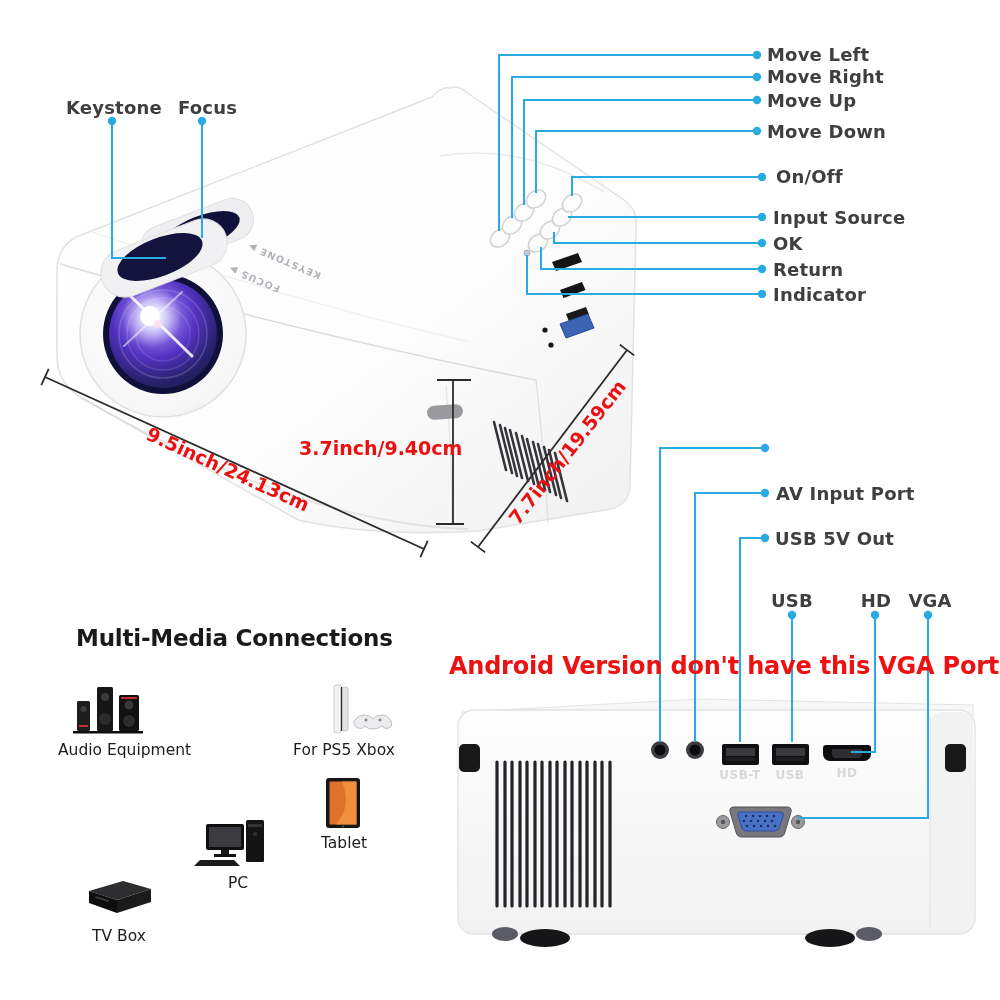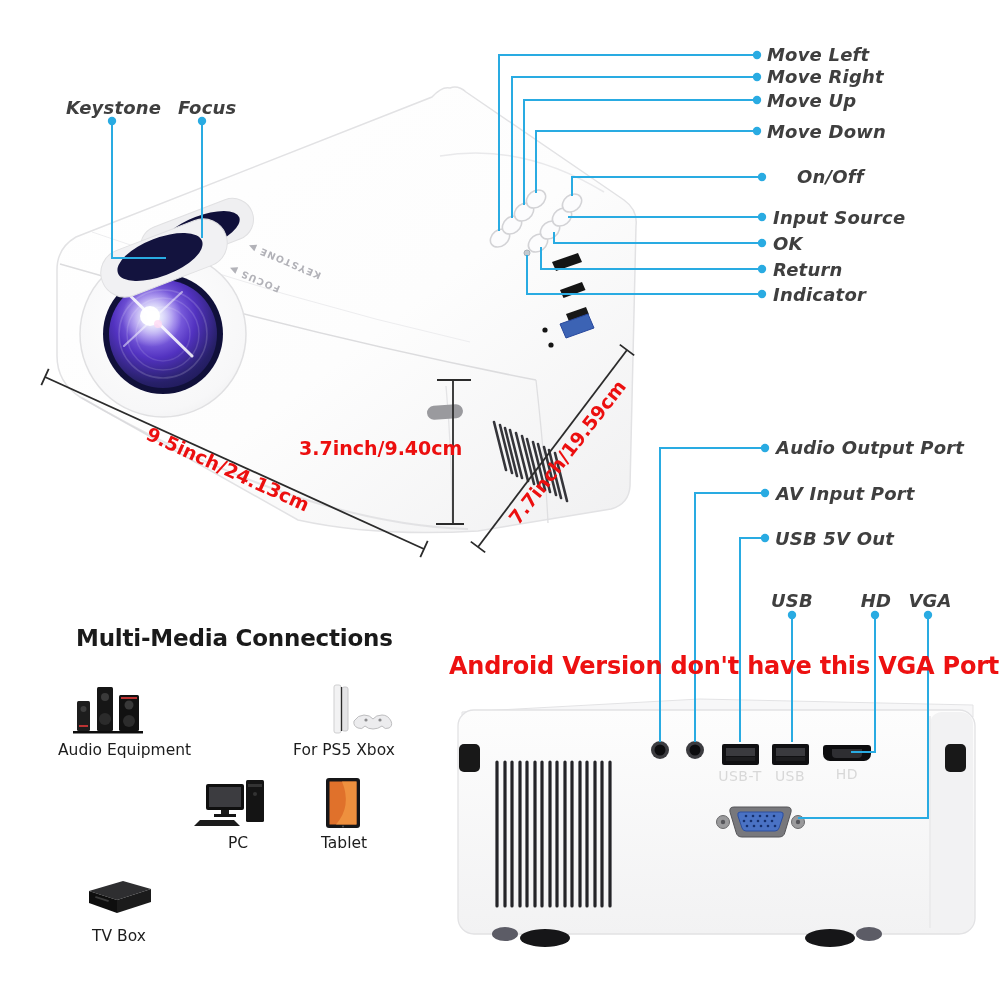--- a/index.html
+++ b/index.html
@@ -1,27 +1,27 @@
 <!DOCTYPE html>
 <html><head>
 <meta charset="utf-8">
 <style>
   html,body{margin:0;padding:0;background:#ffffff;}
   #canvas{position:relative;width:1000px;height:1000px;background:#fff;overflow:hidden;
           font-family:"DejaVu Sans","Liberation Sans",sans-serif;}
   #art{position:absolute;left:0;top:0;}
   .lbl{position:absolute;white-space:nowrap;color:#3f3f3f;font-size:18px;font-weight:bold;
-       letter-spacing:.2px;line-height:23px;font-style:italic;}
+       letter-spacing:.2px;line-height:23px;}
   .lbl.c{transform:translateX(-50%);}
   .dim{position:absolute;white-space:nowrap;color:#ec0f0f;font-size:19px;font-weight:bold;}
   .dim.rot{transform:translate(-50%,-50%) rotate(24.5deg);}
   .dim.rot2{transform:translate(-50%,-50%) rotate(-52deg);}
   .print{position:absolute;white-space:nowrap;color:#b2b2b8;font-size:9.5px;font-weight:bold;
          letter-spacing:1.2px;transform:translate(-50%,-50%) rotate(203deg);}
-  .etched{position:absolute;white-space:nowrap;color:#d8d8d8;font-size:14px;font-weight:normal;
+  .etched{position:absolute;white-space:nowrap;color:#d8d8d8;font-size:12px;font-weight:bold;
           transform:translateX(-50%);letter-spacing:.5px;}
   .warning{position:absolute;white-space:nowrap;color:#ed1111;font-size:24px;font-weight:bold;
            letter-spacing:-.2px;transform:translateX(-50%);}
   .mmtitle{position:absolute;white-space:nowrap;color:#1a1a1a;font-size:23px;font-weight:bold;
            letter-spacing:-.2px;}
   .cell{position:absolute;width:122px;height:86px;text-align:center;}
   .cell svg{display:block;margin:0 auto;}
   .cell .cap{font-size:15.5px;color:#1c1c1c;font-weight:500;white-space:nowrap;margin-top:2px;}
 </style>
 </head>
@@ -228,34 +228,33 @@
   </g>
 </svg>
 
 <div class="lbl" style="left:66px;top:96px">Keystone</div>
 <div class="lbl" style="left:178px;top:96px">Focus</div>
 
 <div class="lbl" style="left:767px;top:43px">Move Left</div>
 <div class="lbl" style="left:767px;top:65px">Move Right</div>
 <div class="lbl" style="left:767px;top:89px">Move Up</div>
 <div class="lbl" style="left:767px;top:120px">Move Down</div>
-<div class="lbl" style="left:797px;top:165px">On/Off</div>
+<div class="lbl" style="left:776px;top:165px">On/Off</div>
 <div class="lbl" style="left:773px;top:206px">Input Source</div>
 <div class="lbl" style="left:773px;top:232px">OK</div>
 <div class="lbl" style="left:773px;top:258px">Return</div>
 <div class="lbl" style="left:773px;top:283px">Indicator</div>
 
 <div class="print" style="left:284px;top:261px">KEYSTONE ▶</div>
 <div class="print" style="left:254px;top:279px">FOCUS ▶</div>
 
 <div class="dim rot" style="left:228px;top:469px">9.5inch/24.13cm</div>
 <div class="dim" style="left:299px;top:437px">3.7inch/9.40cm</div>
 <div class="dim rot2" style="left:567px;top:452px">7.7inch/19.59cm</div>
 
-<div class="lbl" style="left:776px;top:436px">Audio Output Port</div>
 <div class="lbl" style="left:776px;top:482px">AV Input Port</div>
 <div class="lbl" style="left:775px;top:527px">USB 5V Out</div>
 
 <div class="lbl c" style="left:792px;top:589px">USB</div>
 <div class="lbl c" style="left:876px;top:589px">HD</div>
 <div class="lbl c" style="left:930px;top:589px">VGA</div>
 
 <div class="warning" style="left:724px;top:652px">Android Version don't have this VGA Port</div>
 
 <div class="etched" style="left:740px;top:768px">USB-T</div>
@@ -285,21 +284,21 @@
     <rect x="50" y="2" width="7" height="48" rx="2" fill="#f2f2f3" stroke="#cfcfd1"></rect>
     <rect x="58" y="4" width="6" height="44" rx="2" fill="#e4e4e6" stroke="#c8c8ca"></rect>
     <line x1="57.5" y1="4" x2="57.5" y2="48" stroke="#2a2a2a" stroke-width="1.2"></line>
     <path d="M70,38 q4,-6 10,-6 q6,0 9,4 q3,-4 9,-4 q6,0 9,6 q2,5 -2,7 q-4,2 -7,-2 q-4,3 -9,3 q-5,0 -8,-3 q-3,4 -7,2 q-5,-2 -4,-7 Z" fill="#ececee" stroke="#bdbdbf"></path>
     <circle cx="82" cy="37" r="1.6" fill="#8a8a8c"></circle>
         <circle cx="96" cy="37" r="1.6" fill="#8a8a8c"></circle>
   </svg>
   <div class="cap">For PS5 Xbox</div>
 </div>
 
-<div class="cell" style="left:177px;top:776px">
+<div class="cell" style="left:177px;top:816px">
   <svg width="120" height="56" viewBox="0 0 120 56">
     <rect x="68" y="4" width="18" height="42" rx="1.5" fill="#141414"></rect>
         <rect x="70" y="8" width="14" height="3" fill="#333"></rect>
         <circle cx="77" cy="18" r="2" fill="#333"></circle>
     <rect x="28" y="8" width="38" height="26" rx="2" fill="#0f0f0f"></rect>
     <rect x="31" y="11" width="32" height="20" fill="#3c3c40"></rect>
     <rect x="43" y="34" width="8" height="4" fill="#1a1a1a"></rect>
         <rect x="36" y="38" width="22" height="3" fill="#141414"></rect>
     <path d="M22,44 L56,44 L62,50 L16,50 Z" fill="#1c1c1c"></path>
   </svg>

